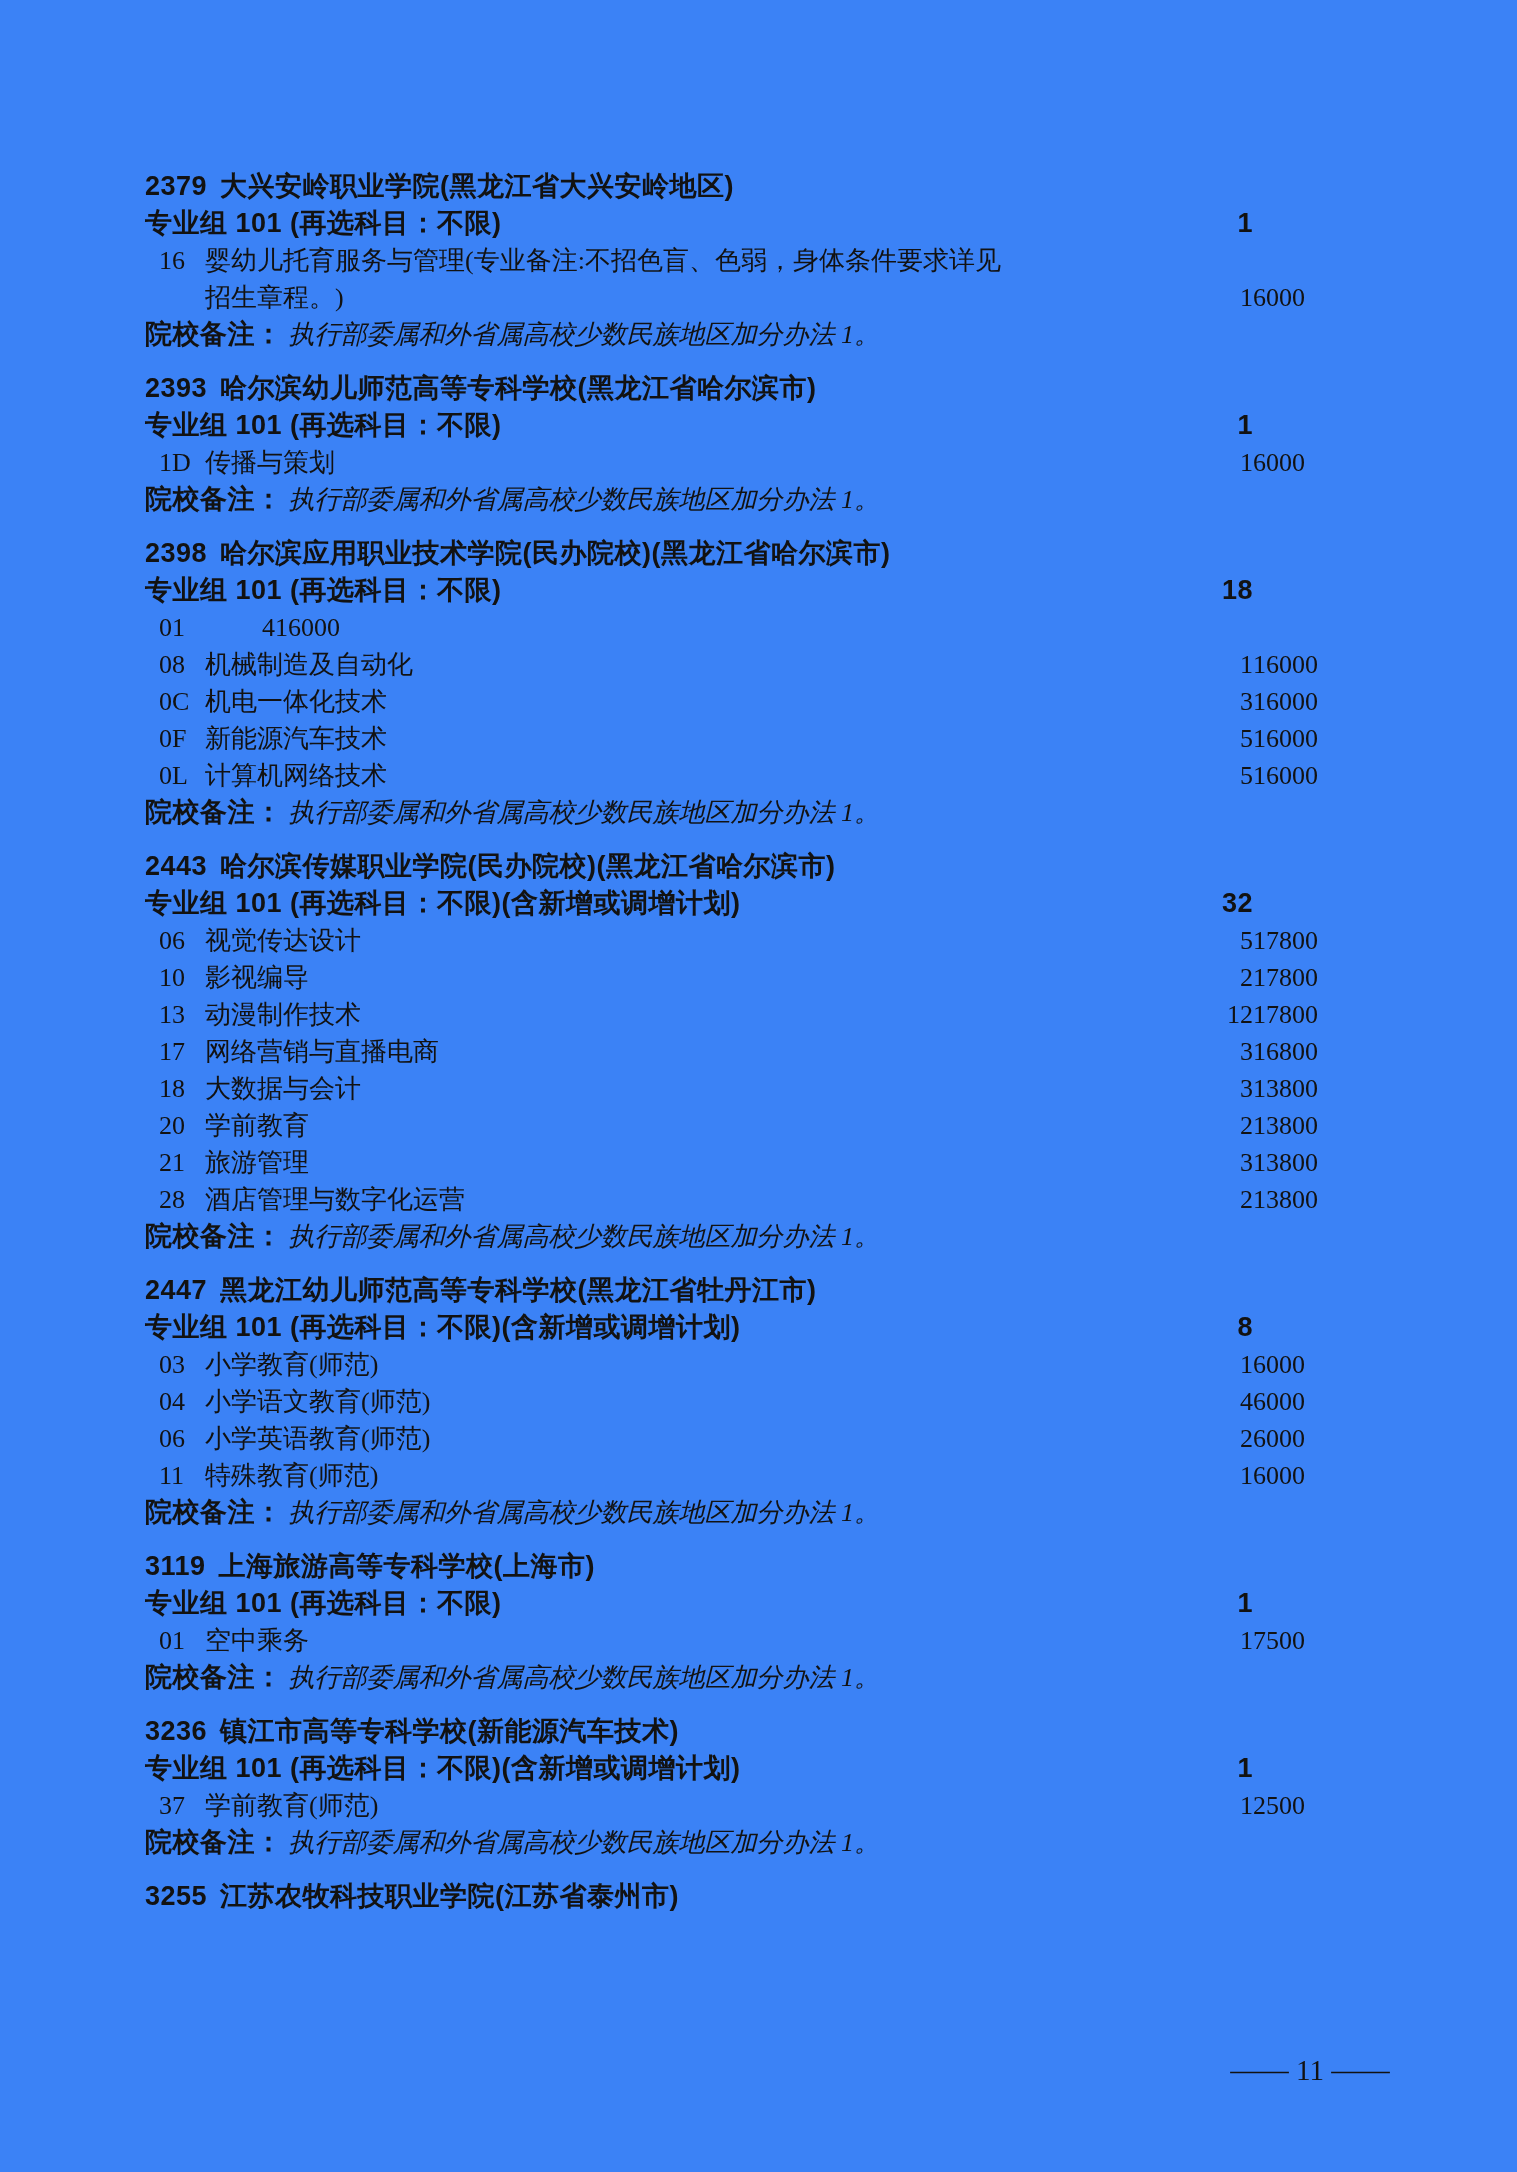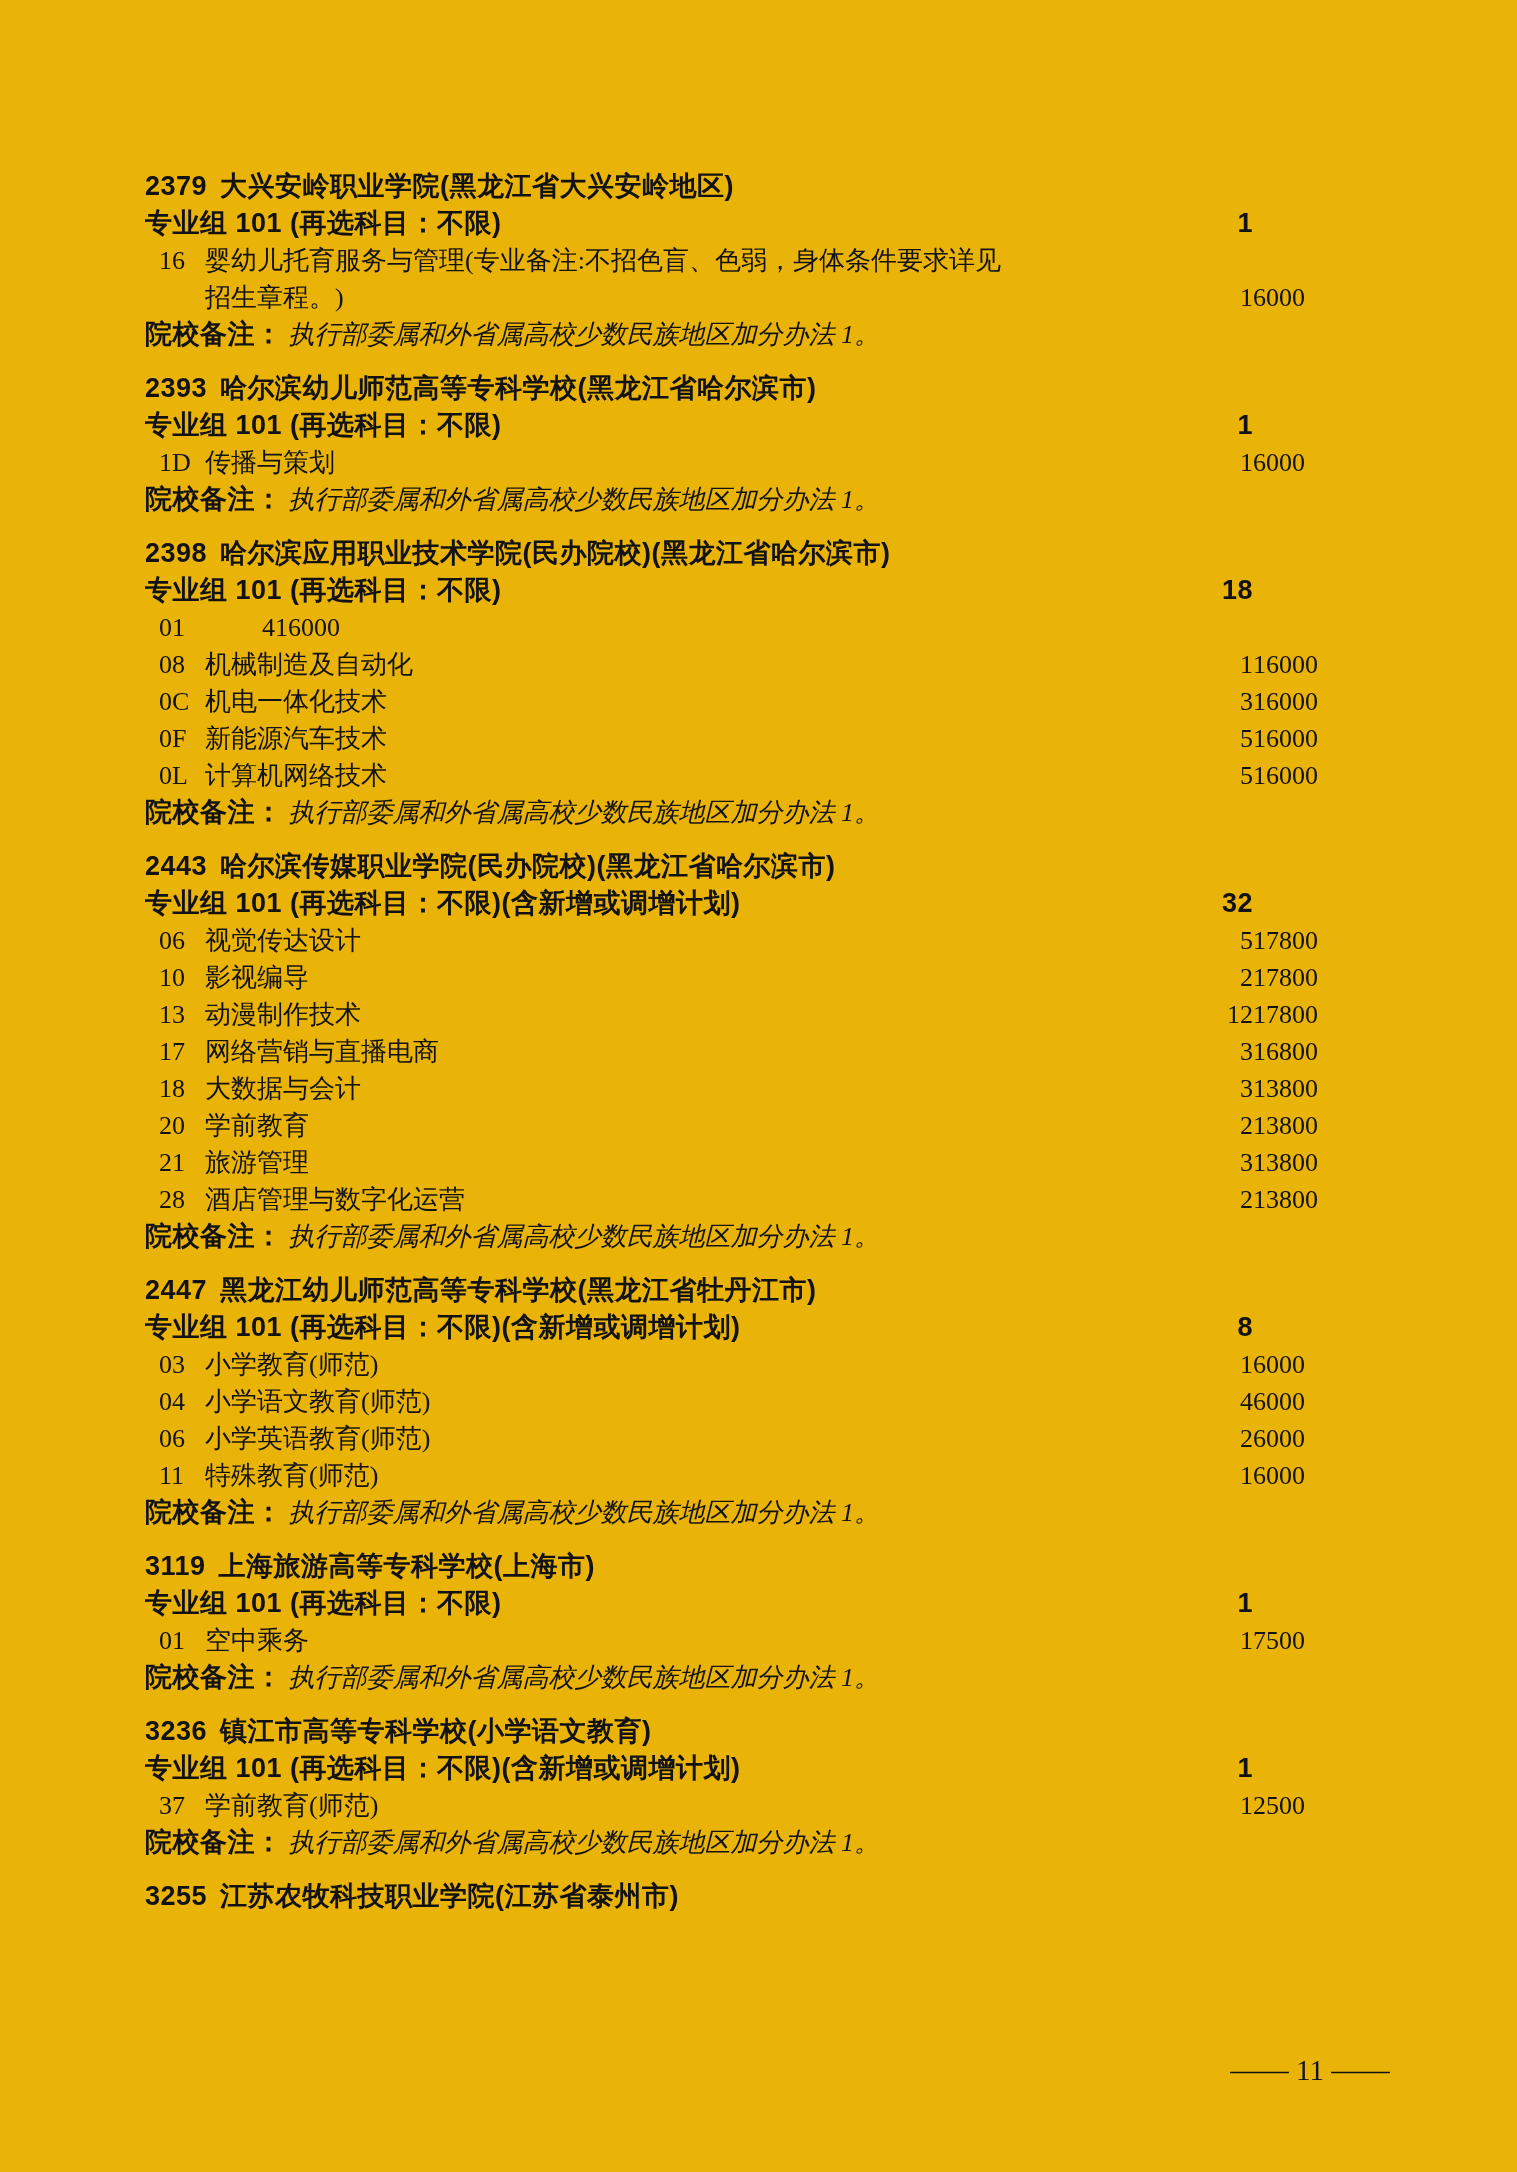--- a/index.html
+++ b/index.html
@@ -1,20 +1,20 @@
 <!DOCTYPE html>
 <html><head>
 <meta charset="utf-8">
 <style>
   html, body { margin: 0; padding: 0; background: #ffffff; }
   .page {
     position: relative;
     width: 1517px;
     height: 2172px;
-    background: #eab308;
+    background: #3b82f6;
     color: #121212;
     font-family: "Liberation Serif", serif;
     overflow: hidden;
   }
   .content {
     position: absolute;
     left: 145px;
     top: 168px;
     width: 1242px;
   }
@@ -359,21 +359,21 @@
   </div>
         </div>
     <div class="note-row">
       <span class="note-label">院校备注：</span>
       <span class="note-text">执行部委属和外省属高校少数民族地区加分办法 1。</span>
     </div>
   </section>
       <section class="school">
     <h2 class="school-header">
       <span class="school-code">3236</span>
-      <span class="school-name">镇江市高等专科学校(小学语文教育)</span>
+      <span class="school-name">镇江市高等专科学校(新能源汽车技术)</span>
     </h2>
     <div class="groups">
           <div class="group">
     <div class="group-row">
       <span class="group-label">专业组 101 (再选科目：不限)(含新增或调增计划)</span>
       <span class="col-count">1</span>
       <span class="col-fee"></span>
     </div>
     <div class="majors">
               <div class="major-row">

